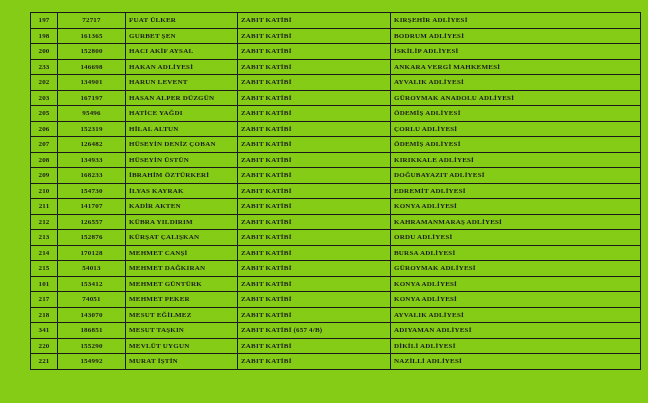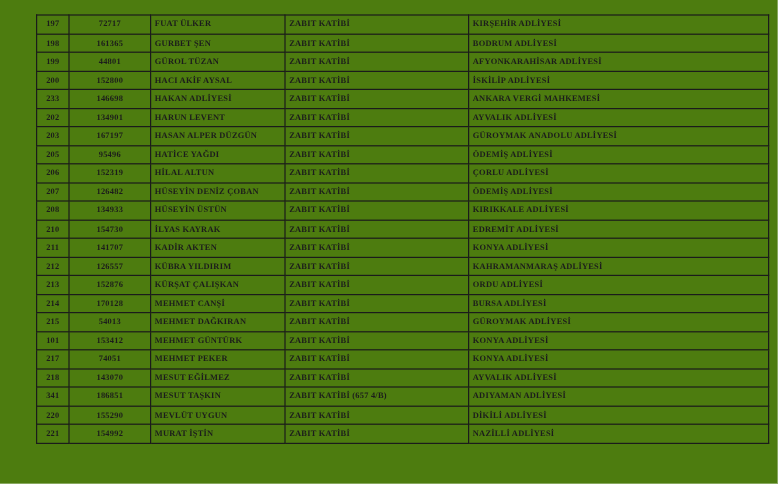--- a/index.html
+++ b/index.html
@@ -10,21 +10,21 @@
   body {
     width: 648px;
     height: 403px;
     position: relative;
     overflow: hidden;
     font-family: "Liberation Serif", serif;
   }
   .page {
     position: absolute;
     inset: 0;
-    background: #4d7c0f;
+    background: #84cc16;
   }
   table.appointments {
     position: absolute;
     left: 30px;
     top: 12px;
     width: 610px;
     border-collapse: collapse;
     table-layout: fixed;
   }
   table.appointments td {
@@ -75,27 +75,20 @@
           <td class="c-court">KIRŞEHİR ADLİYESİ</td>
         </tr>
         <tr>
           <td class="c-no">198</td>
           <td class="c-registry">161365</td>
           <td class="c-name">GURBET ŞEN</td>
           <td class="c-title">ZABIT KATİBİ</td>
           <td class="c-court">BODRUM ADLİYESİ</td>
         </tr>
         <tr>
-          <td class="c-no">199</td>
-          <td class="c-registry">44801</td>
-          <td class="c-name">GÜROL TÜZAN</td>
-          <td class="c-title">ZABIT KATİBİ</td>
-          <td class="c-court">AFYONKARAHİSAR ADLİYESİ</td>
-        </tr>
-        <tr>
           <td class="c-no">200</td>
           <td class="c-registry">152800</td>
           <td class="c-name">HACI AKİF AYSAL</td>
           <td class="c-title">ZABIT KATİBİ</td>
           <td class="c-court">İSKİLİP ADLİYESİ</td>
         </tr>
         <tr>
           <td class="c-no">233</td>
           <td class="c-registry">146698</td>
           <td class="c-name">HAKAN ADLİYESİ</td>
@@ -136,20 +129,27 @@
           <td class="c-name">HÜSEYİN DENİZ ÇOBAN</td>
           <td class="c-title">ZABIT KATİBİ</td>
           <td class="c-court">ÖDEMİŞ ADLİYESİ</td>
         </tr>
         <tr>
           <td class="c-no">208</td>
           <td class="c-registry">134933</td>
           <td class="c-name">HÜSEYİN ÜSTÜN</td>
           <td class="c-title">ZABIT KATİBİ</td>
           <td class="c-court">KIRIKKALE ADLİYESİ</td>
+        </tr>
+        <tr>
+          <td class="c-no">209</td>
+          <td class="c-registry">168233</td>
+          <td class="c-name">İBRAHİM ÖZTÜRKERİ</td>
+          <td class="c-title">ZABIT KATİBİ</td>
+          <td class="c-court">DOĞUBAYAZIT ADLİYESİ</td>
         </tr>
         <tr>
           <td class="c-no">210</td>
           <td class="c-registry">154730</td>
           <td class="c-name">İLYAS KAYRAK</td>
           <td class="c-title">ZABIT KATİBİ</td>
           <td class="c-court">EDREMİT ADLİYESİ</td>
         </tr>
         <tr>
           <td class="c-no">211</td>

